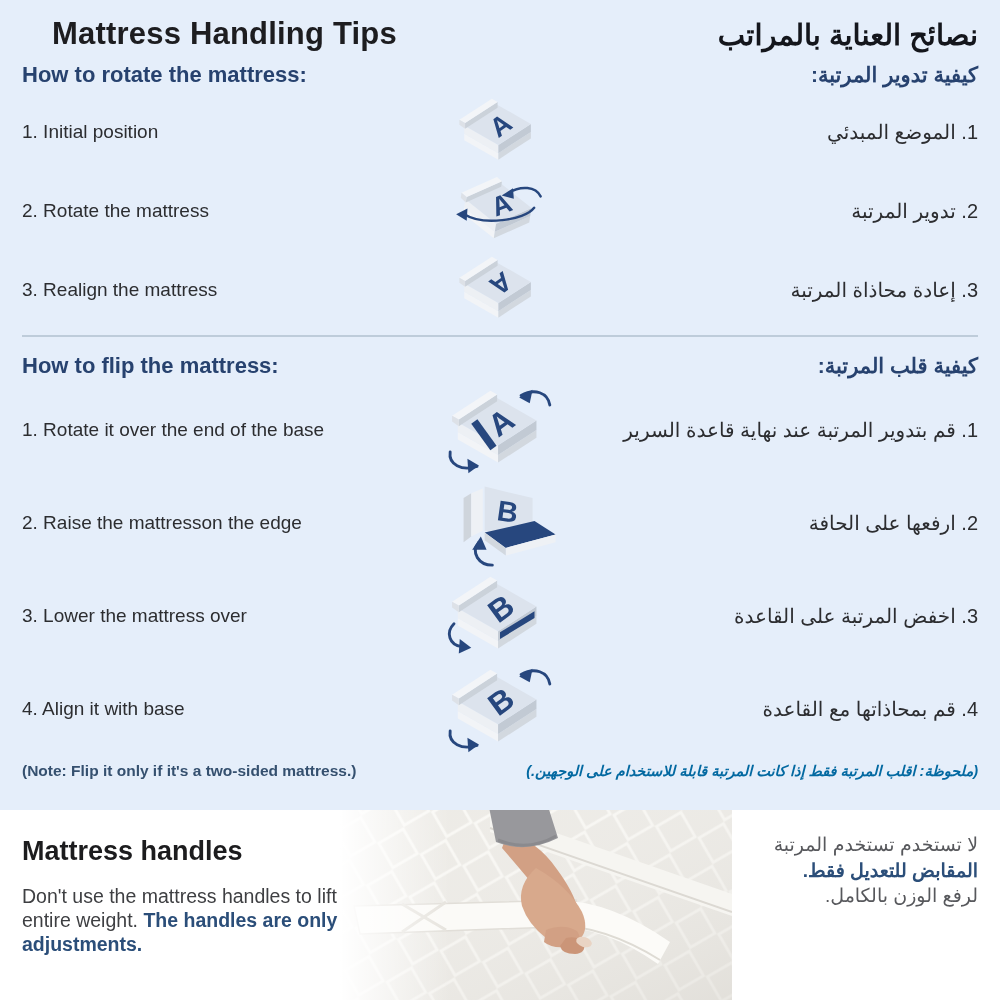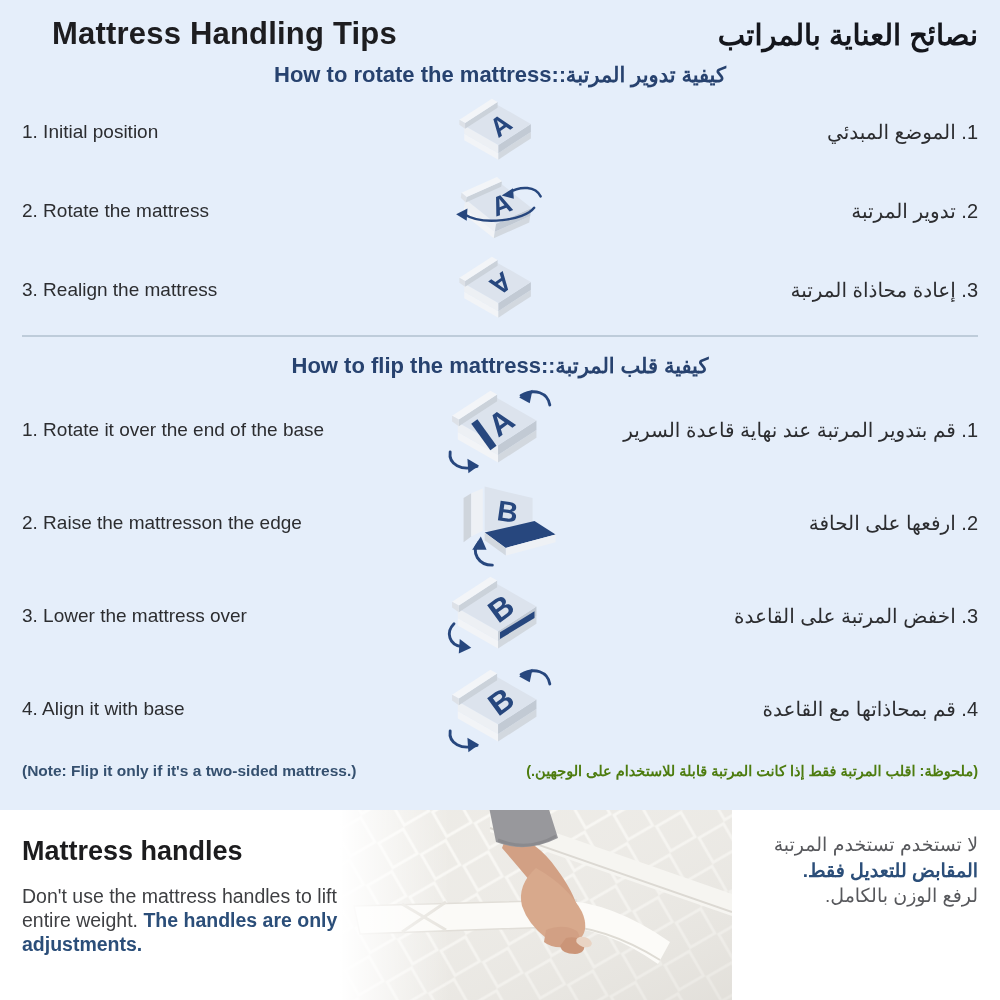--- a/index.html
+++ b/index.html
@@ -6,36 +6,36 @@
     --bg-blue:#e5eefa; --bg-white:#ffffff; --navy:#27426f; --title-dark:#1d1d20;
     --text-dark:#2c2d30; --icon-navy:#27477e; --divider:#9fb0bf; --gray-text:#4a4b4f;
   }
   *{box-sizing:border-box; margin:0; padding:0;}
   body{width:1000px; height:1000px; font-family:"Liberation Sans", sans-serif; background:#fff; overflow:hidden;}
   .page{width:1000px; height:1000px; display:flex; flex-direction:column;}
   .blue{height:810px; background:var(--bg-blue); padding:0 22px; overflow:hidden;}
   .hdr{display:flex; justify-content:space-between; align-items:flex-end; padding-top:25px; height:52px;margin-left:30px;}
   .title-en{font-size:31px; font-weight:bold; color:var(--title-dark); letter-spacing:.2px;}
   .title-ar{font-size:29px; font-weight:bold; color:#14161c; direction:rtl;}
-  .sec-hdr{display:flex; justify-content:center; align-items:center; height:34px; margin-top:6px;}
+  .sec-hdr{display:flex; justify-content:space-between; align-items:center; height:34px; margin-top:6px;}
   .sec-hdr .h-en{font-size:22px; font-weight:bold; color:var(--navy);}
   .sec-hdr .h-ar{font-size:21px; font-weight:bold; color:var(--navy); direction:rtl;}
   .sec-hdr.second{margin-top:12px;}
   .step{display:grid; grid-template-columns:1fr 170px 1fr; align-items:center;}
   .steps-rotate .step{height:79px;}
   .steps-flip .step{height:93px;}
   .step .en{font-size:19px; color:var(--text-dark);}
   .step .ar{font-size:20px; color:var(--text-dark); direction:rtl; text-align:right;}
   .step-icon{display:flex; justify-content:center; align-items:center;}
   .steps-rotate .step-icon svg{width:118px; height:78px;}
   .steps-flip .step-icon svg{width:128px; height:92px;}
   .divider{border:none; border-top:2px solid var(--divider); opacity:.55; margin:6px 0 2px;}
   .note{display:flex; justify-content:space-between; align-items:center; height:32px; margin-top:0px;}
   .note .n-en{font-size:15.5px; font-weight:bold; color:#35506f;}
-  .note .n-ar{font-size:14.5px; font-weight:bold; color:#4d7c0f; direction:rtl;}
+  .note .n-ar{font-size:14.5px; font-weight:bold; color:#0369a1; direction:rtl;font-style:italic;}
   .white{height:190px; background:var(--bg-white); position:relative;}
   .handles-en{position:absolute; left:22px; top:26px; width:372px;}
   .handles-en h2{font-size:27px; font-weight:bold; color:#1c1c1e; margin-bottom:18px;}
   .handles-en p{font-size:19.5px; line-height:1.22; color:#3e3f42;}
   .accent{font-weight:bold; color:#2b4e79;}
   .photo{position:absolute; left:340px; top:0; width:392px; height:190px; overflow:hidden;}
   .photo svg{width:392px; height:190px; display:block;}
   .handles-ar{position:absolute; right:22px; top:22px; width:255px; direction:rtl; text-align:right;}
   .handles-ar h2{font-size:24px; font-weight:bold; color:#21252d; margin-bottom:8px;}
   .handles-ar .line{font-size:19px; line-height:1.35; color:#57585c; display:block;}

